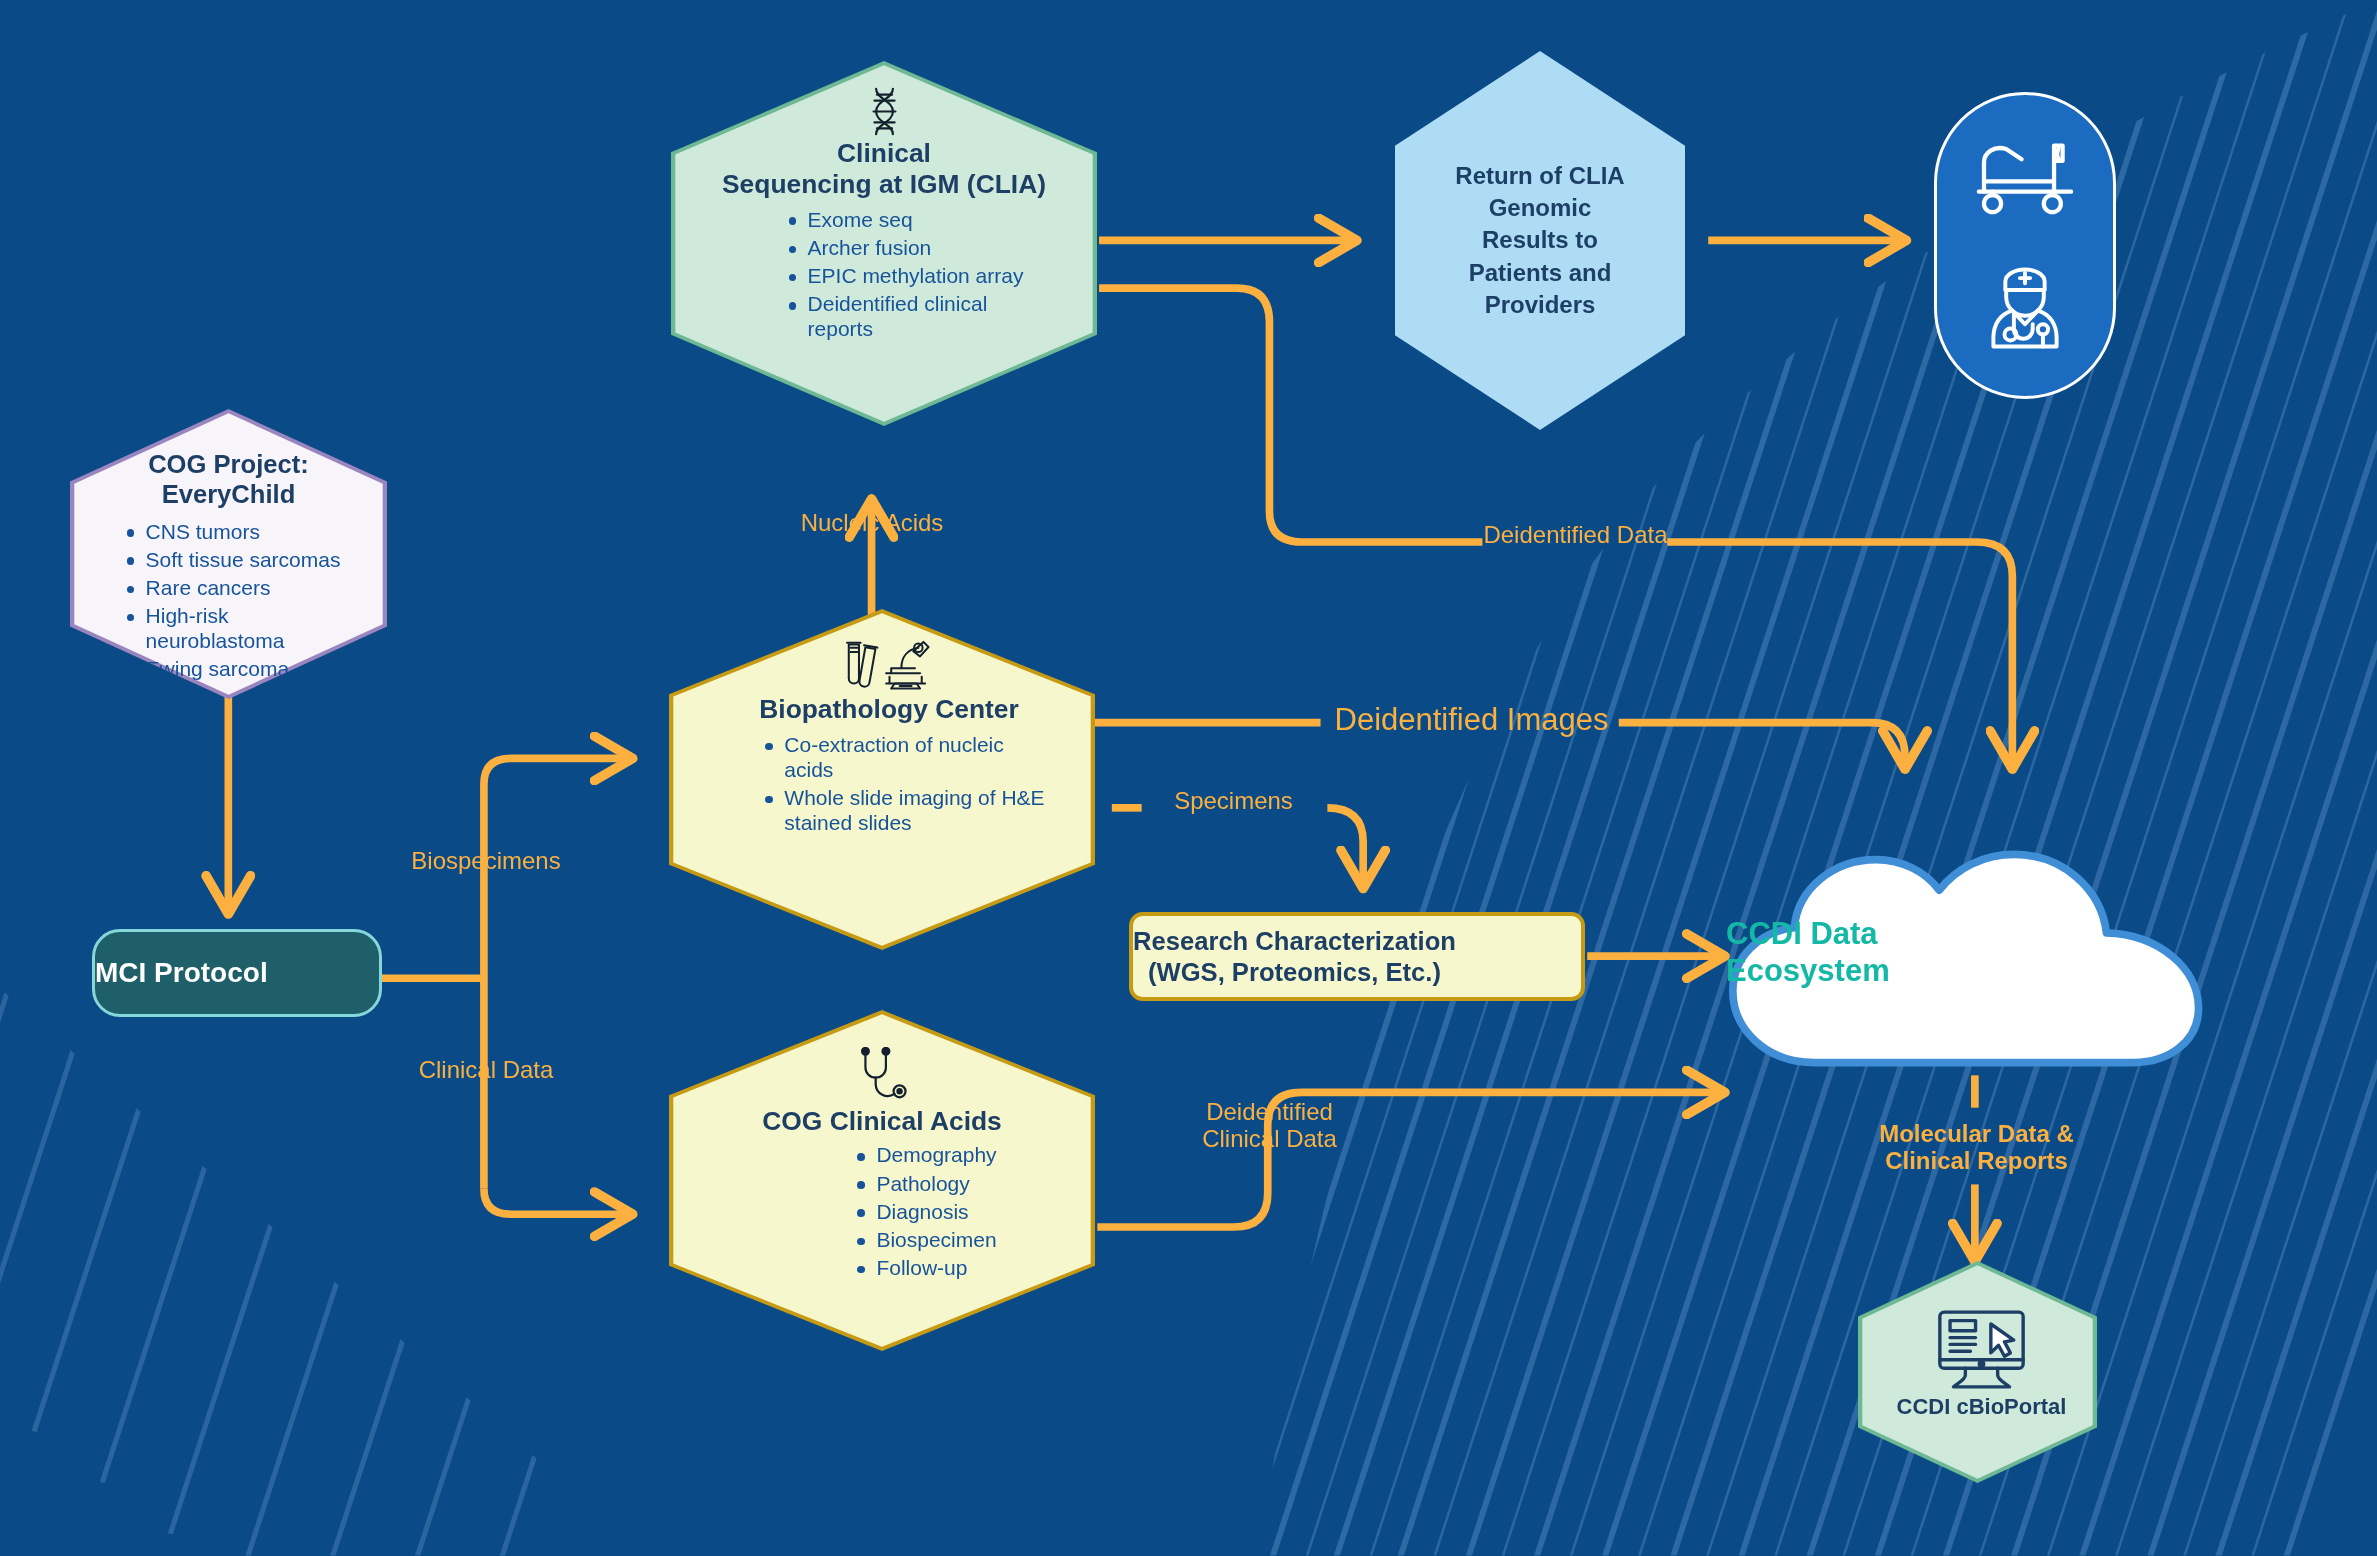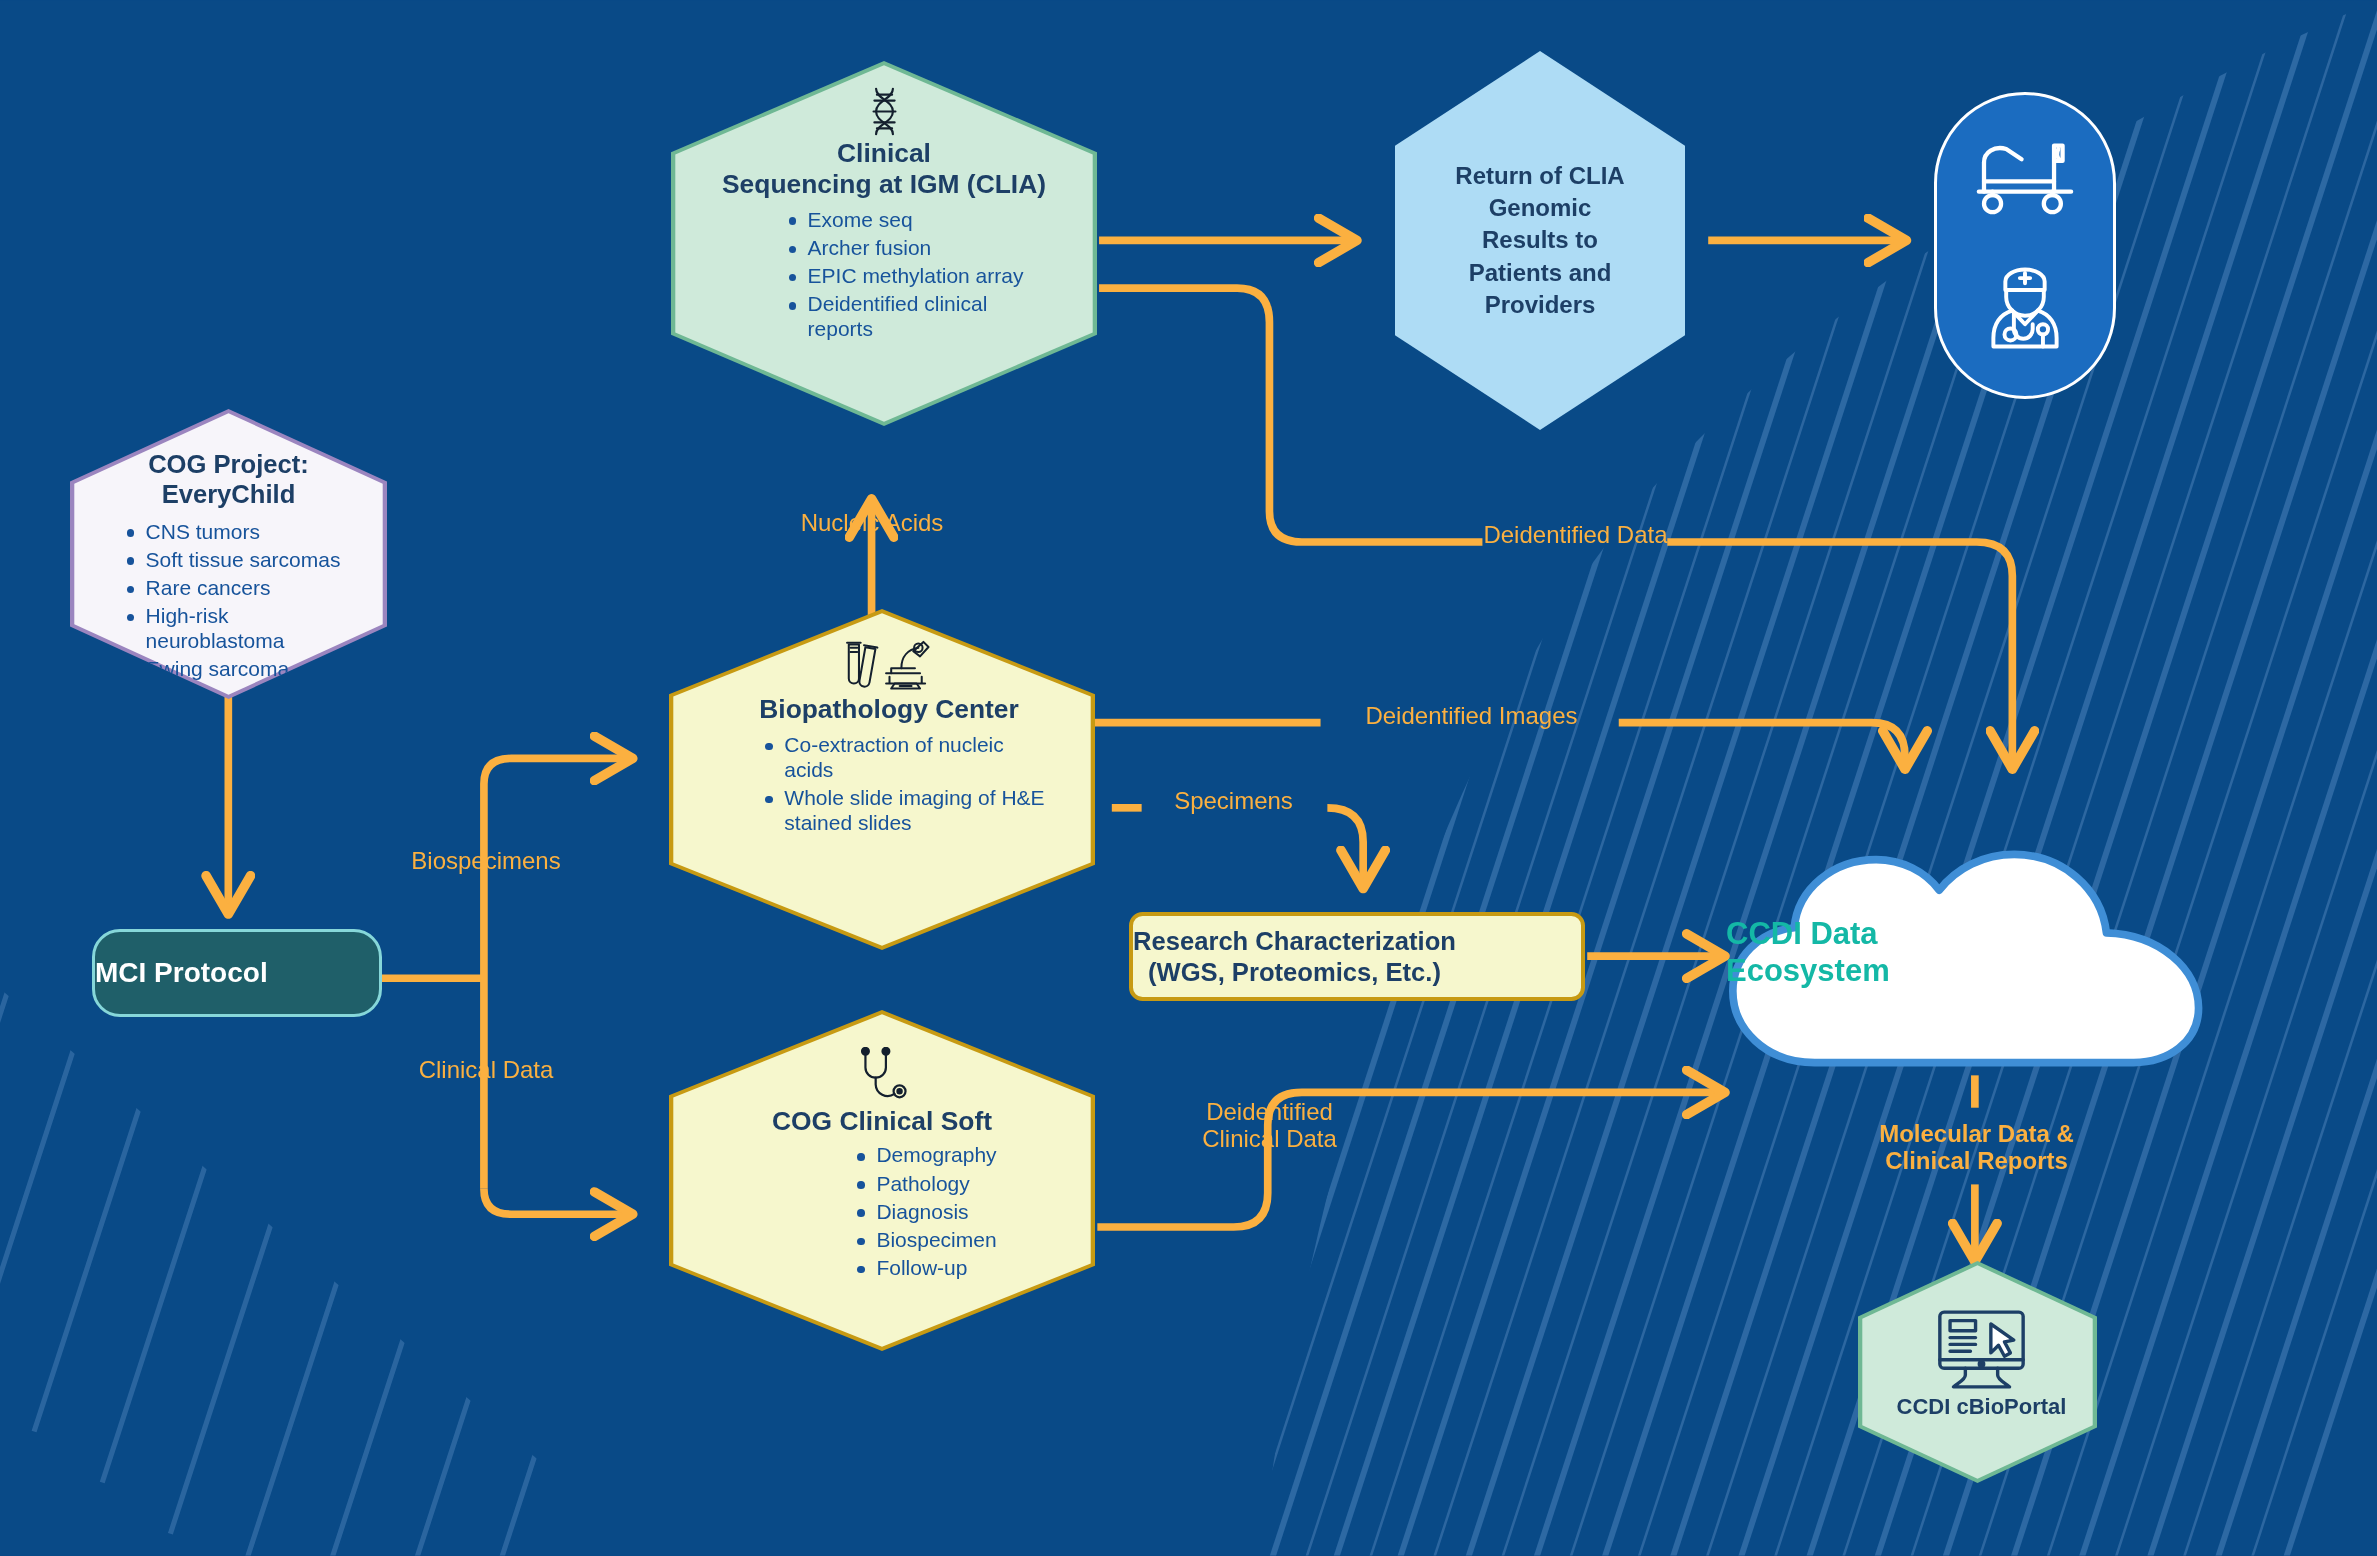--- a/index.html
+++ b/index.html
@@ -247,21 +247,21 @@
       <div class="icon-wrap" style="height:60px;">
         <svg width="55" height="58" viewBox="0 0 64 68" fill="none" stroke="#14202e" stroke-width="2.6" stroke-linecap="round" stroke-linejoin="round">
           <circle cx="12" cy="5" r="4" fill="#14202e"></circle>
           <circle cx="36" cy="5" r="4" fill="#14202e"></circle>
           <path d="M12,8 L12,24 a12,12 0 0 0 24,0 L36,8"></path>
           <path d="M24,36 L24,44 a14,14 0 0 0 22,11"></path>
           <circle cx="52" cy="52" r="7"></circle>
           <circle cx="52" cy="52" r="2.5" fill="#14202e"></circle>
         </svg>
       </div>
-      <div class="hex-title" style="font-size:26.4px;margin-bottom:6.8px;">COG Clinical Soft</div>
+      <div class="hex-title" style="font-size:26.4px;margin-bottom:6.8px;">COG Clinical Acids</div>
       <ul class="blist" style="font-size:21px;padding-left:109px;">
         <li>Demography</li>
         <li>Pathology</li>
         <li>Diagnosis</li>
         <li>Biospecimen</li>
         <li>Follow-up</li>
       </ul>
     </div>
   </div>
 
@@ -344,21 +344,21 @@
   <div class="elabel" style="left:358px;top:848px;width:256px;font-size:24px;">Biospecimens</div>
 
   <div class="elabel" style="left:358px;top:1057px;width:256px;font-size:24px;">Clinical Data</div>
 
   <div class="elabel" style="left:744px;top:510px;width:256px;font-size:24px;">Nucleic Acids</div>
 
   <div class="elabel" style="left:1140px;top:788px;width:187px;font-size:24px;">Specimens</div>
 
   <div class="elabel" style="left:1483px;top:522px;width:185px;font-size:24px;">Deidentified Data</div>
 
-  <div class="elabel" style="left:1323px;top:703px;width:297px;font-size:24px;text-align:center;">Deidentified Images</div>
+  <div class="elabel" style="left:1323px;top:703px;width:297px;font-size:31px;text-align:center;">Deidentified Images</div>
 
   <div class="elabel" style="left:1133px;top:1099px;width:273px;font-size:24px;">Deidentified
 Clinical Data</div>
 
   <div class="elabel" style="left:1819px;top:1121px;width:315px;font-size:24px;font-weight:bold;">Molecular Data &amp;
 Clinical Reports</div>
 
 </div>
 
 

